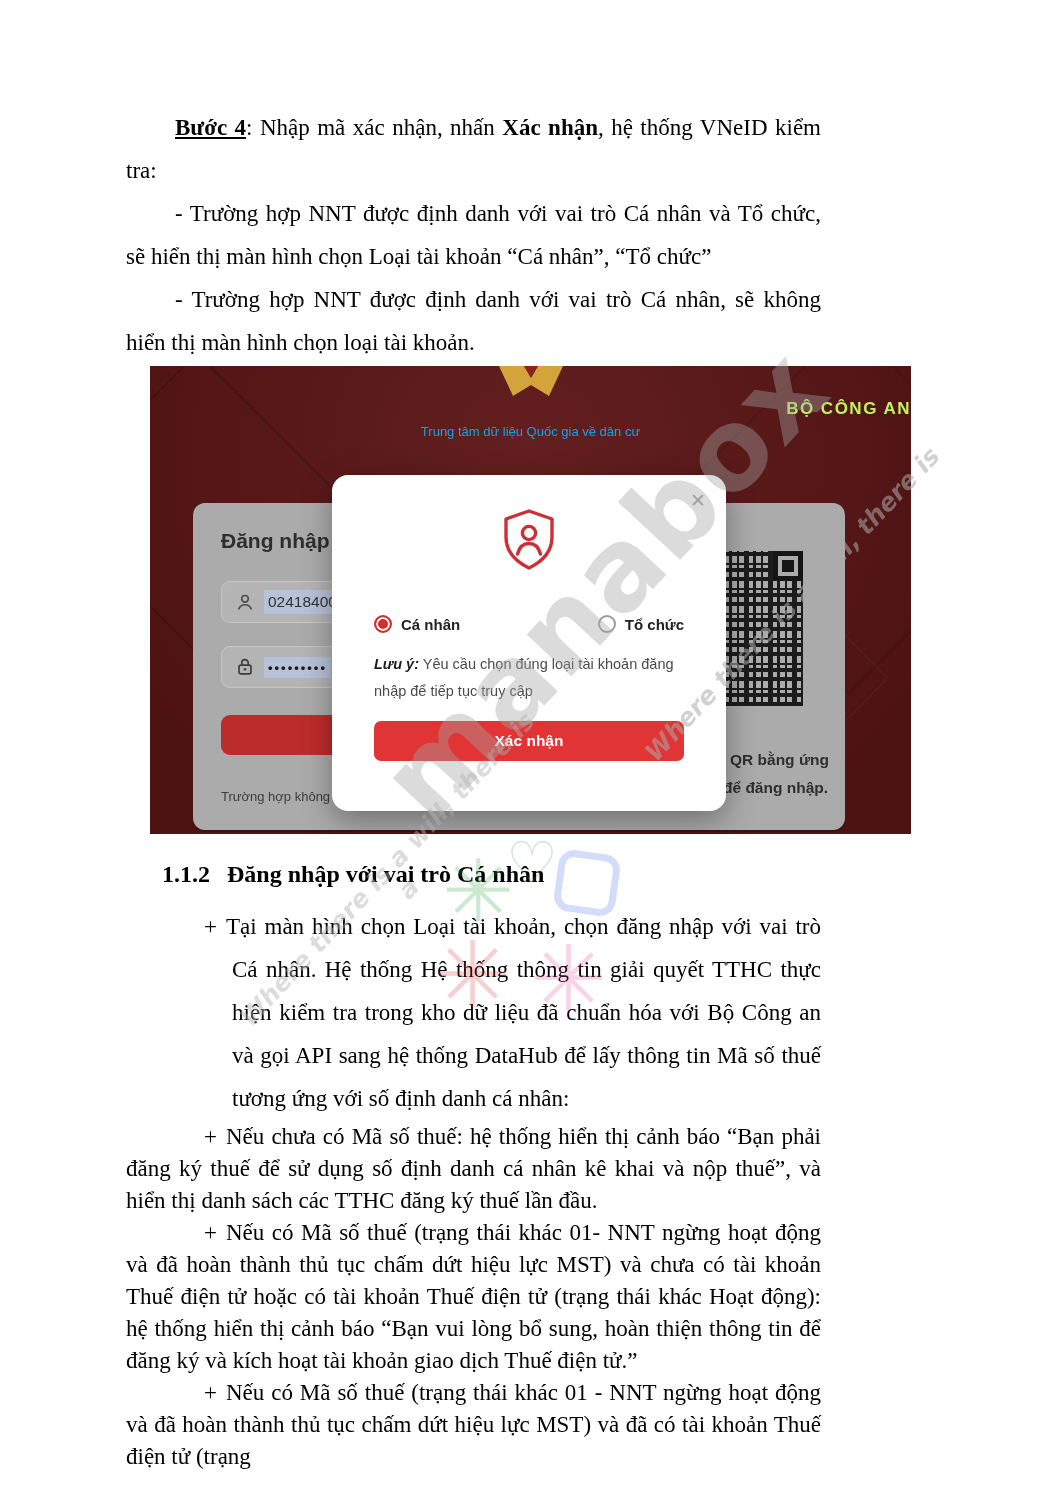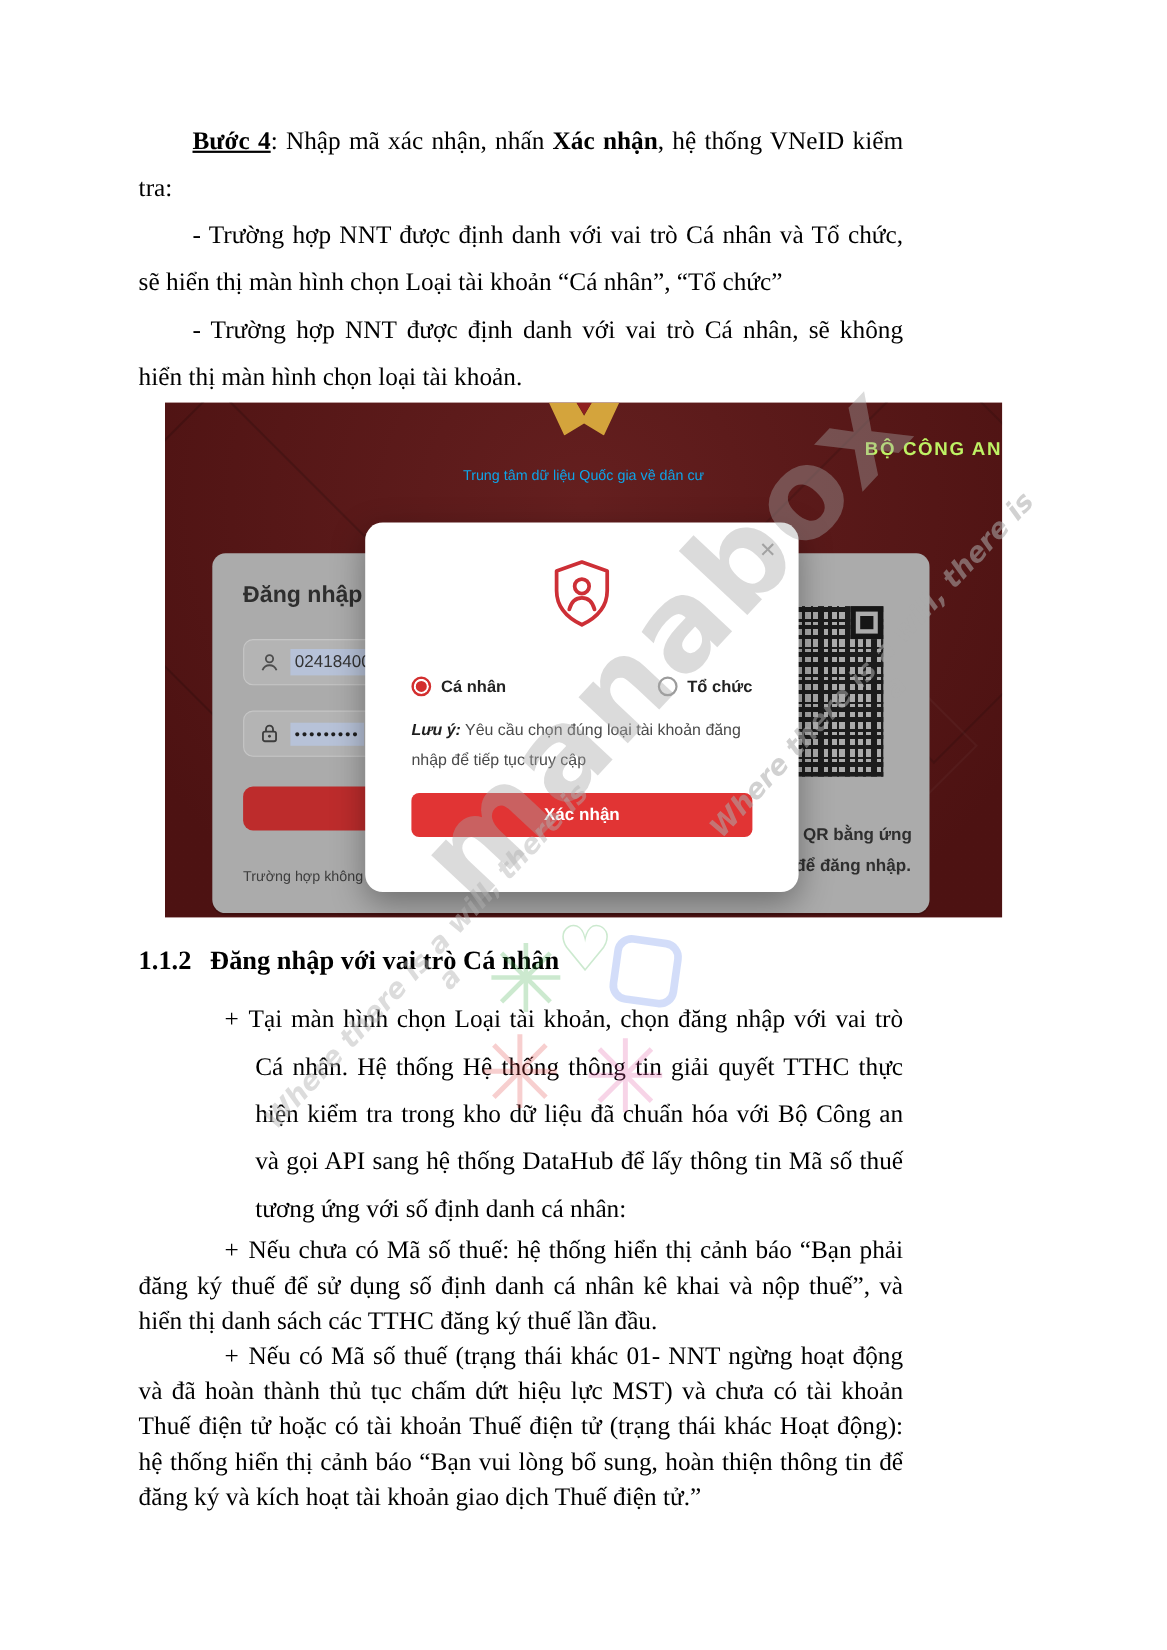--- a/index.html
+++ b/index.html
@@ -5,21 +5,21 @@
   html,body{margin:0;padding:0;background:#ffffff;}
   .page{position:relative;width:947px;height:1500px;background:#fff;overflow:hidden;
         font-family:"Liberation Serif",serif;color:#000;}
   .content{padding:106px 126px 0 126px;}
   p{margin:0;text-align:justify;font-size:23px;}
   .spaced{line-height:43px;}
   .indent{text-indent:49px;}
   .lbl-underline{font-weight:bold;text-decoration:underline;}
   .b{font-weight:bold;}
   h2.sec{margin:24px 0 0 0;font-size:24px;font-weight:bold;line-height:32px;}
-  h2.sec .num{margin-right:17px;}
+  h2.sec .num{margin-right:17px;margin-left:36px;}
   .bullet-a{margin-left:106px;text-indent:-28px;margin-top:15px;line-height:43px;}
   .tight{line-height:32px;text-indent:78px;}
   .tight.first{margin-top:1px;}
   .bullet-a .mk,.tight .mk{margin-right:9px;}
 
   
   .shot{position:relative;width:761px;height:468px;margin:2px 0 0 24px;
         background:#5e1616;overflow:hidden;font-family:"Liberation Sans",sans-serif;}
   .shot .pat{position:absolute;border:2px solid rgba(0,0,0,.16);transform:rotate(45deg);}
   .pat.p1{width:210px;height:210px;left:-60px;top:30px;}
@@ -173,20 +173,21 @@
 
         <button class="confirm">Xác nhận</button>
       </div>
     </div>
 
     <h2 class="sec"><span class="num">1.1.2</span><span>Đăng nhập với vai trò Cá nhân</span></h2>
 
     <p class="bullet-a"><span class="mk">+</span><span>Tại màn hình chọn Loại tài khoản, chọn đăng nhập với vai trò Cá nhân. Hệ thống Hệ thống thông tin giải quyết TTHC thực hiện kiểm tra trong kho dữ liệu đã chuẩn hóa với Bộ Công an và gọi API sang hệ thống DataHub để lấy thông tin Mã số thuế tương ứng với số định danh cá nhân:</span></p>
     <p class="tight first"><span class="mk">+</span><span>Nếu chưa có Mã số thuế: hệ thống hiển thị cảnh báo “Bạn phải đăng ký thuế để sử dụng số định danh cá nhân kê khai và nộp thuế”, và hiển thị danh sách các TTHC đăng ký thuế lần đầu.</span></p>
     <p class="tight"><span class="mk">+</span><span>Nếu có Mã số thuế (trạng thái khác 01- NNT ngừng hoạt động và đã hoàn thành thủ tục chấm dứt hiệu lực MST) và chưa có tài khoản Thuế điện tử hoặc có tài khoản Thuế điện tử (trạng thái khác Hoạt động): hệ thống hiển thị cảnh báo “Bạn vui lòng bổ sung, hoàn thiện thông tin để đăng ký và kích hoạt tài khoản giao dịch Thuế điện tử.”</span></p>
+    <p class="tight"><span class="mk">+</span><span>Nếu có Mã số thuế (trạng thái khác 01 - NNT ngừng hoạt động và đã hoàn thành thủ tục chấm dứt hiệu lực MST) và đã có tài khoản Thuế điện tử (trạng</span></p>
   </div>
 
   <div class="wm wm-brand">manabox</div>
   <div class="wm wm-tag t1">Where there is a will, there is a</div>
   <div class="wm wm-tag t2">Where there is a will, there is a</div>
   <div class="wm wm-logo">
     <span class="lg-green">✳</span>
     <span class="lg-heart">♡</span>
     <span class="lg-red">✳</span>
     <span class="lg-pink">✳</span>

